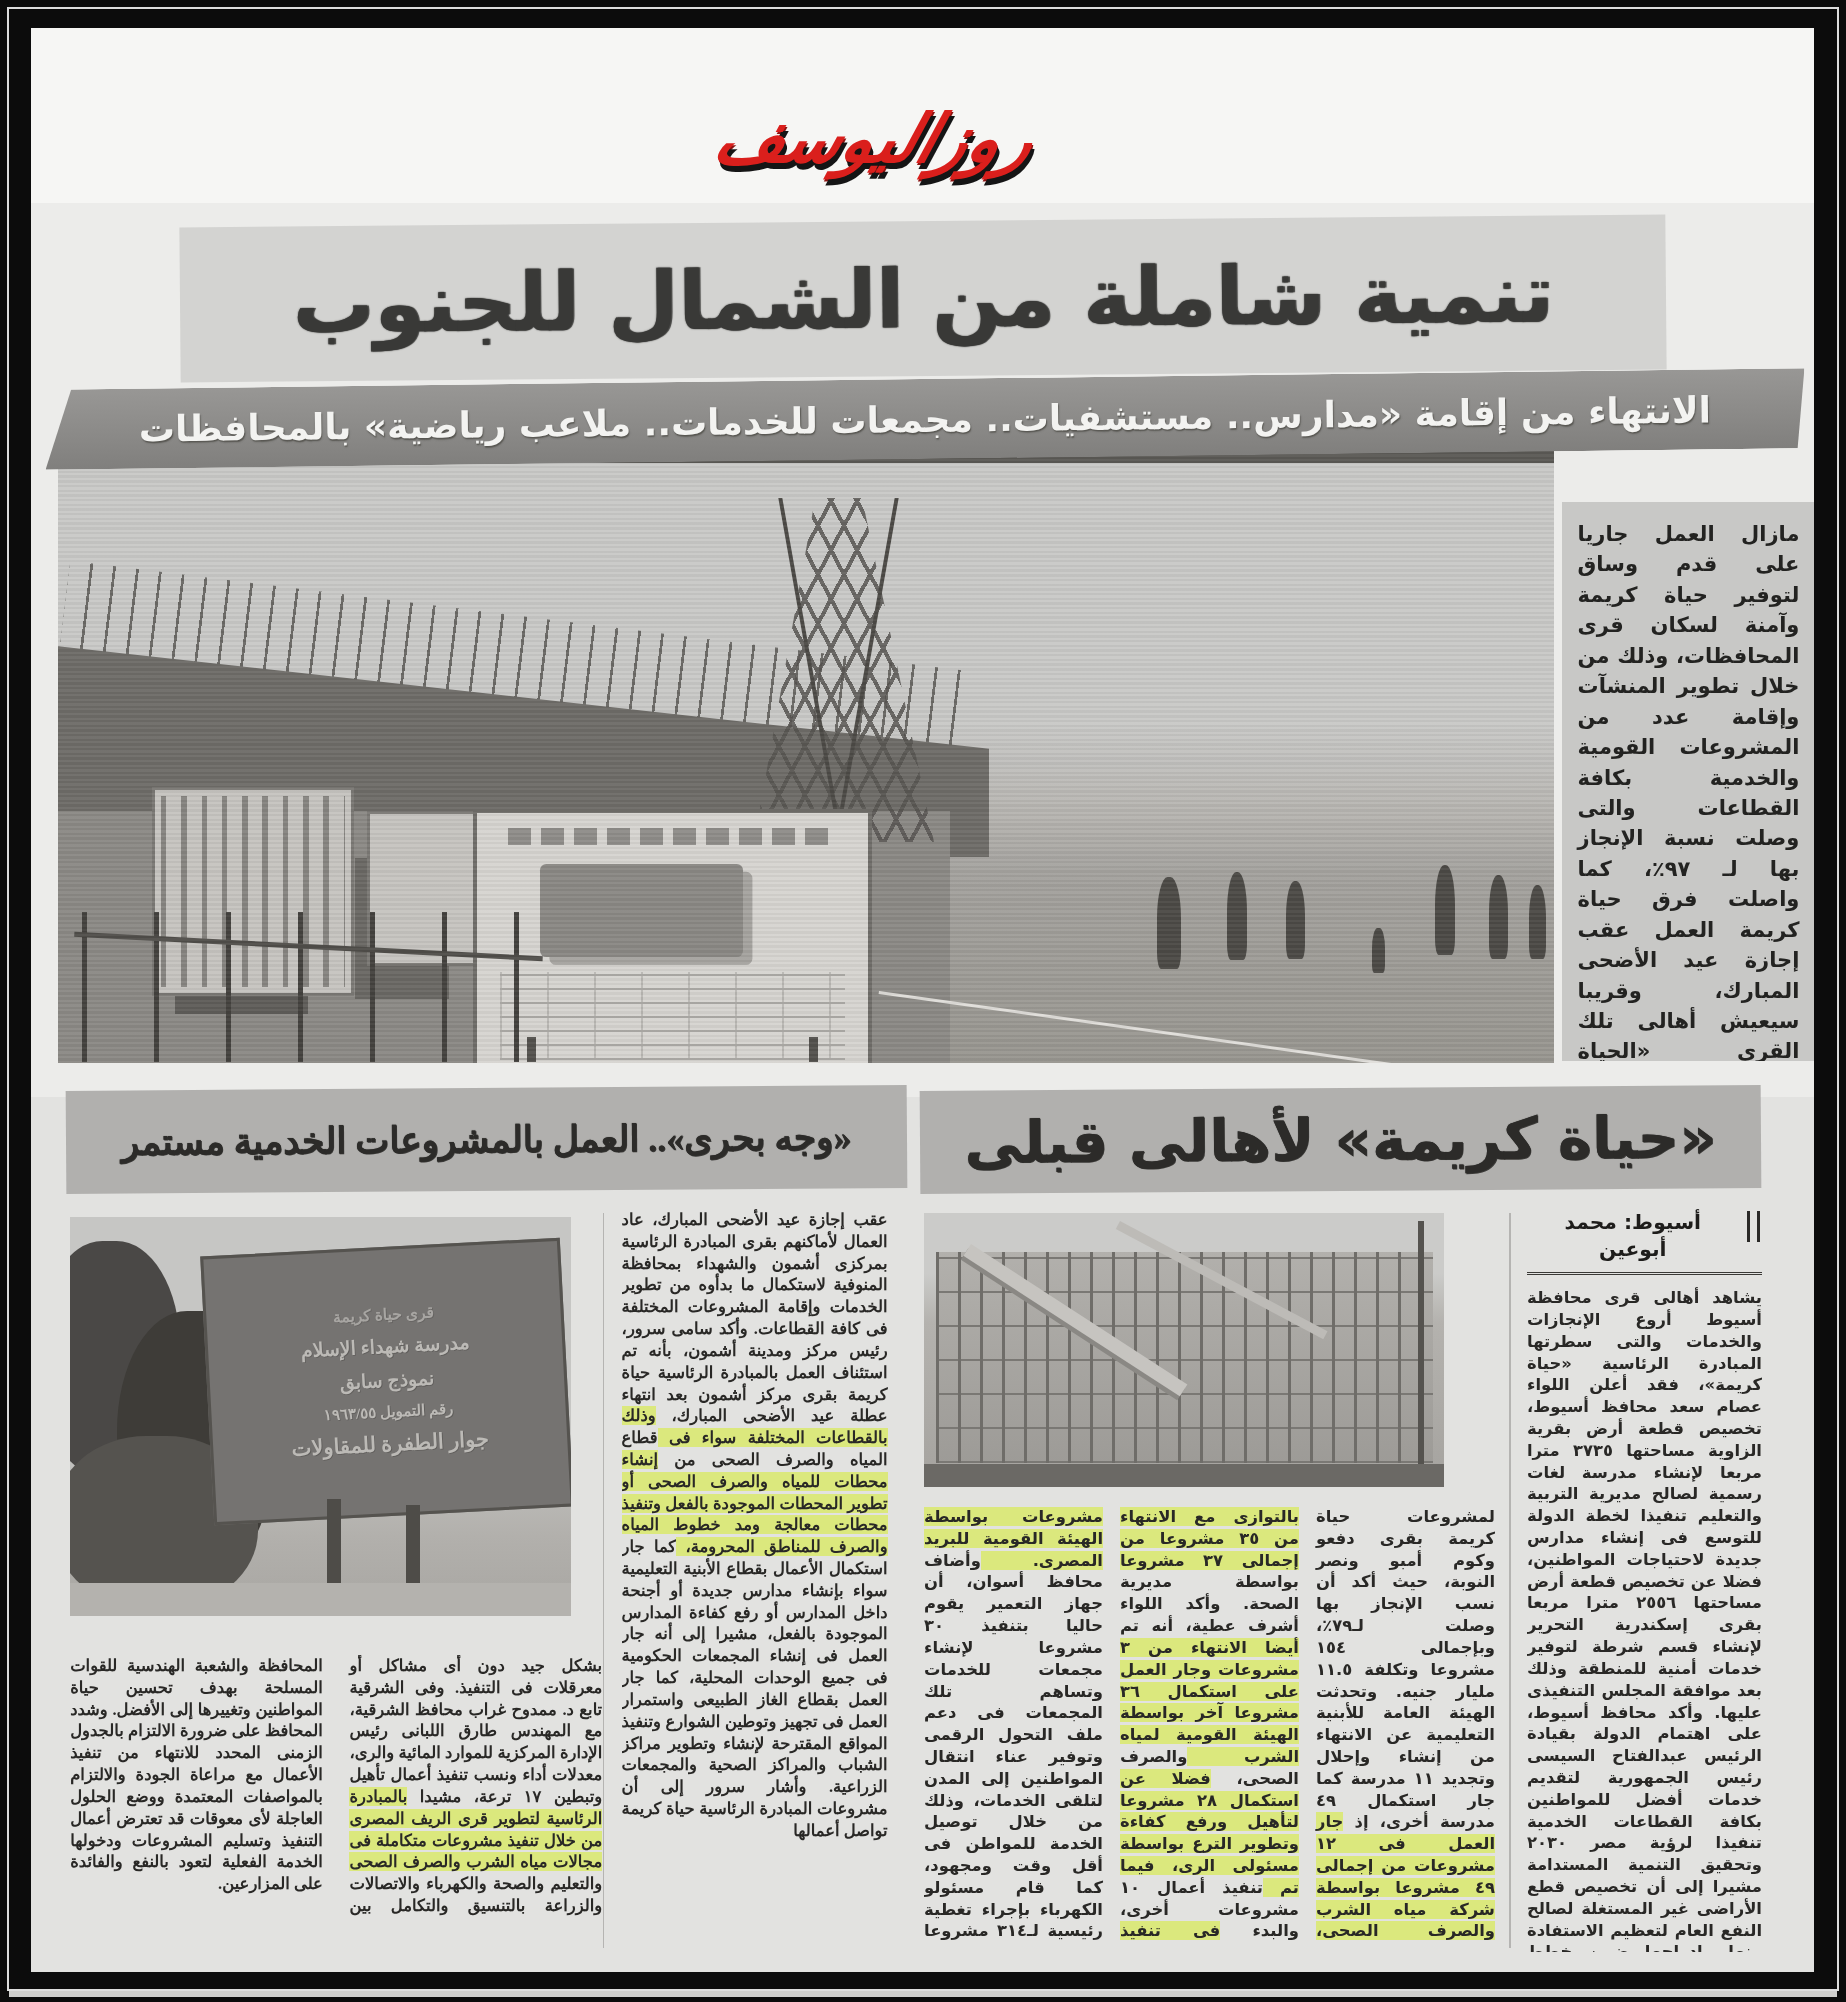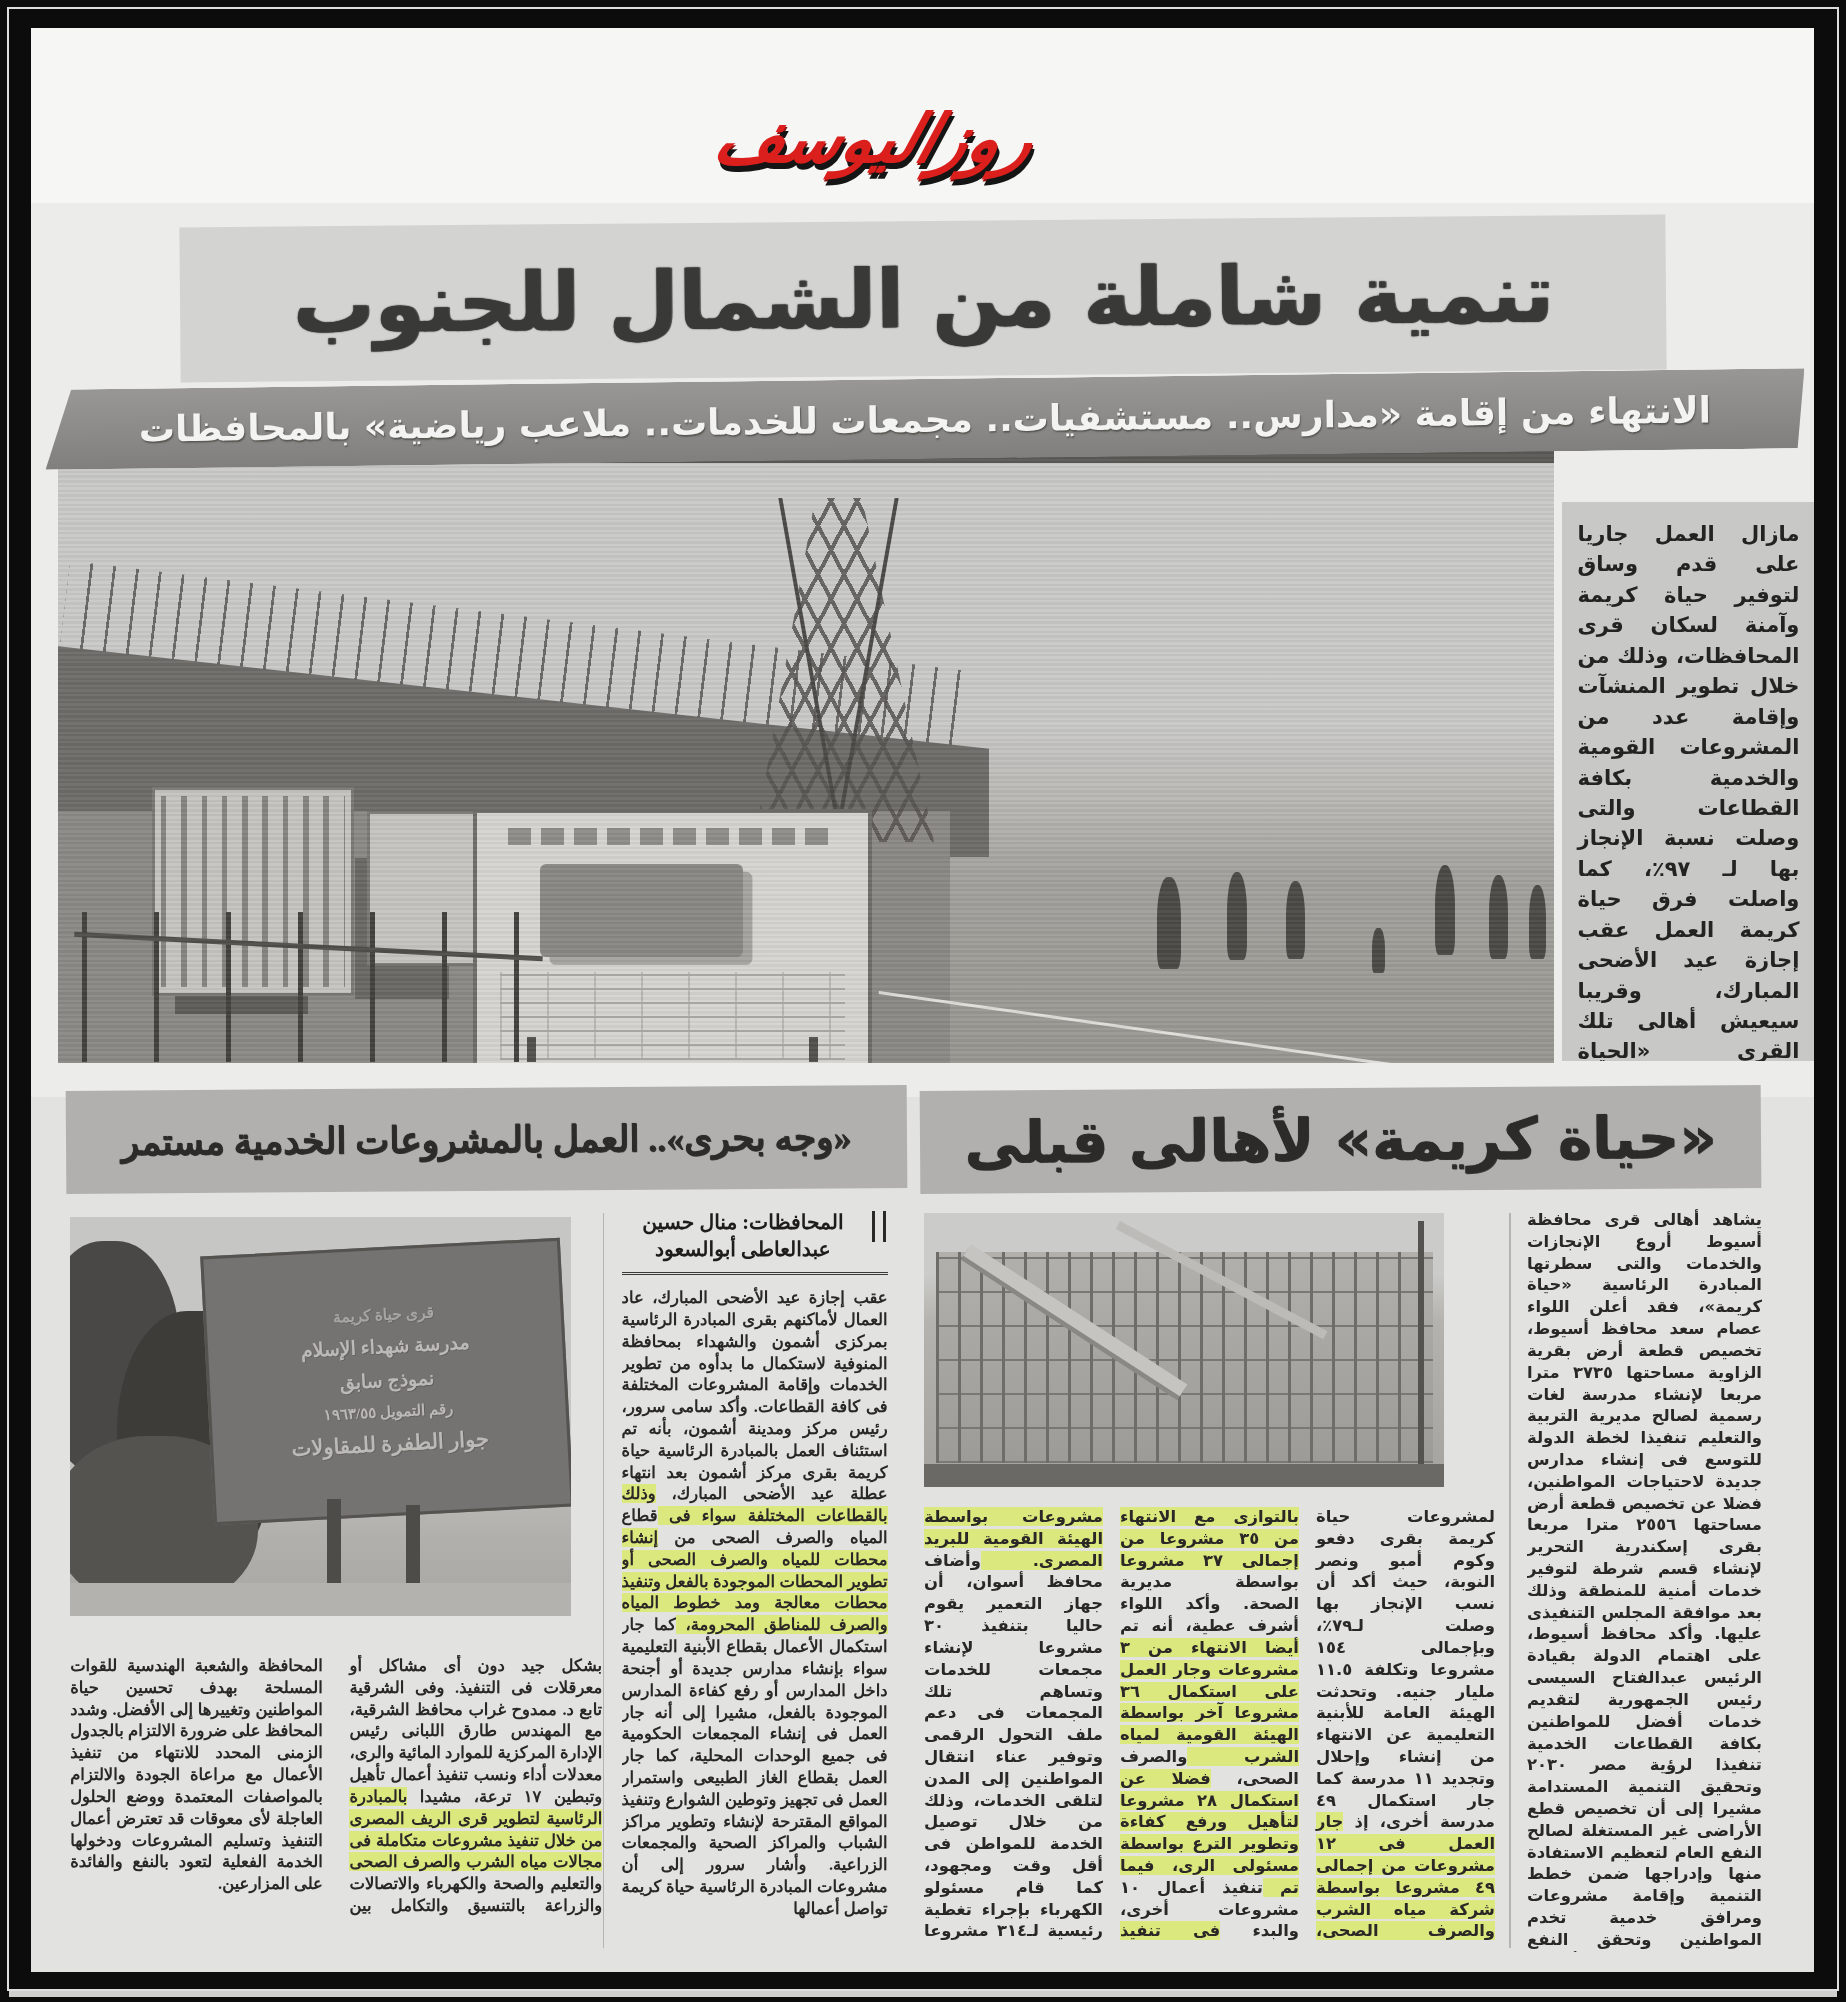--- a/index.html
+++ b/index.html
@@ -201,20 +201,24 @@
     <p>مازال العمل جاريا على قدم وساق لتوفير حياة كريمة وآمنة لسكان قرى المحافظات، وذلك من خلال تطوير المنشآت وإقامة عدد من المشروعات القومية والخدمية بكافة القطاعات والتى وصلت نسبة الإنجاز بها لـ ٩٧٪، كما واصلت فرق حياة كريمة العمل عقب إجازة عيد الأضحى المبارك، وقريبا سيعيش أهالى تلك القرى «الحياة الكريمة» التى وعدهم بها رئيس الجمهورية.</p>
   </aside>
 
   <section class="article south">
     <div class="art-band">
       <div class="art-headline">«حياة كريمة» لأهالى قبلى</div>
     </div>
     <div class="art-vrule"></div>
 
     <div class="art-col1">
+      <div class="byline">
+        <span class="byline-mark"></span>
+        <span>أسيوط: محمد أبوعين</span>
+      </div>
       <p class="bodytext">يشاهد أهالى قرى محافظة أسيوط أروع الإنجازات والخدمات والتى سطرتها المبادرة الرئاسية «حياة كريمة»، فقد أعلن اللواء عصام سعد محافظ أسيوط، تخصيص قطعة أرض بقرية الزاوية مساحتها ٣٧٣٥ مترا مربعا لإنشاء مدرسة لغات رسمية لصالح مديرية التربية والتعليم تنفيذا لخطة الدولة للتوسع فى إنشاء مدارس جديدة لاحتياجات المواطنين، فضلا عن تخصيص قطعة أرض مساحتها ٢٥٥٦ مترا مربعا بقرى إسكندرية التحرير لإنشاء قسم شرطة لتوفير خدمات أمنية للمنطقة وذلك بعد موافقة المجلس التنفيذى عليها. وأكد محافظ أسيوط، على اهتمام الدولة بقيادة الرئيس عبدالفتاح السيسى رئيس الجمهورية لتقديم خدمات أفضل للمواطنين بكافة القطاعات الخدمية تنفيذا لرؤية مصر ٢٠٣٠ وتحقيق التنمية المستدامة مشيرا إلى أن تخصيص قطع الأراضى غير المستغلة لصالح النفع العام لتعظيم الاستفادة منها وإدراجها ضمن خطط التنمية وإقامة مشروعات ومرافق خدمية تخدم المواطنين وتحقق النفع المجتمعى. وكان اللواء أشرف عطية محافظ أسوان قد تفقد الموقف التنفيذى</p>
     </div>
 
     <div class="cons-photo">
       <div class="cp-frame"></div>
       <div class="cp-ramp"></div>
       <div class="cp-ramp2"></div>
       <div class="cp-pole"></div>
       <div class="cp-base"></div>
     </div>
@@ -222,25 +226,20 @@
     <div class="art-lower bodytext"><span>لمشروعات حياة كريمة بقرى دفعو وكوم أمبو ونصر النوبة، حيث أكد أن نسب الإنجاز بها وصلت لـ٧٩٪، وبإجمالى ١٥٤ مشروعا وتكلفة ١١.٥ مليار جنيه. </span><span>وتحدثت الهيئة العامة للأبنية التعليمية عن الانتهاء من إنشاء وإحلال وتجديد ١١ مدرسة كما جار استكمال ٤٩ مدرسة أخرى، إذ </span><span class="hl">جار العمل فى ١٢ مشروعات من إجمالى ٤٩ مشروعا بواسطة شركة مياه الشرب والصرف الصحى، بالتوازى مع الانتهاء من ٣٥ مشروعا من إجمالى ٣٧ مشروعا </span><span>بواسطة مديرية الصحة. وأكد اللواء أشرف عطية، أنه تم </span><span class="hl">أيضا الانتهاء من ٣ مشروعات وجار العمل على استكمال ٣٦ مشروعا آخر بواسطة الهيئة القومية لمياه الشرب </span><span>والصرف الصحى، </span><span class="hl">فضلا عن استكمال ٢٨ مشروعا لتأهيل ورفع كفاءة وتطوير الترع بواسطة مسئولى الرى، فيما تم </span><span>تنفيذ أعمال ١٠ مشروعات أخرى، والبدء </span><span class="hl">فى تنفيذ مشروعات بواسطة الهيئة القومية للبريد المصرى. </span><span>وأضاف محافظ أسوان، أن جهاز التعمير يقوم حاليا بتنفيذ ٣٠ مشروعا لإنشاء مجمعات للخدمات وتساهم تلك المجمعات فى دعم ملف التحول الرقمى وتوفير عناء انتقال المواطنين إلى المدن لتلقى الخدمات، وذلك من خلال توصيل الخدمة للمواطن فى أقل وقت ومجهود، كما قام مسئولو الكهرباء بإجراء تغطية رئيسية لـ٣١٤ مشروعا لرفع كفاءة الشبكات والمحولات الكهربائية، ناهيك عن البدء فى تنفيذ ٢٢ مشروعا تابعة للشباب والرياضة.</span></div>
   </section>
 
   <section class="article north">
     <div class="art-band">
       <div class="art-headline">«وجه بحرى».. العمل بالمشروعات الخدمية مستمر</div>
     </div>
     <div class="art-vrule"></div>
 
     <div class="art-col1">
-      <div class="byline">
-        <span class="byline-mark"></span>
-        <span>المحافظات: منال حسين</span><br>
-        <span>عبدالعاطى أبوالسعود</span>
-      </div>
       <p class="bodytext"><span>عقب إجازة عيد الأضحى المبارك، عاد العمال لأماكنهم بقرى المبادرة الرئاسية بمركزى أشمون والشهداء بمحافظة المنوفية لاستكمال ما بدأوه من تطوير الخدمات وإقامة المشروعات المختلفة فى كافة القطاعات. وأكد سامى سرور، رئيس مركز ومدينة أشمون، بأنه تم استئناف العمل بالمبادرة الرئاسية حياة كريمة بقرى مركز أشمون بعد انتهاء عطلة عيد الأضحى المبارك، </span><span class="hl">وذلك بالقطاعات المختلفة سواء فى </span><span>قطاع المياه والصرف الصحى من </span><span class="hl">إنشاء محطات للمياه والصرف الصحى أو تطوير المحطات الموجودة بالفعل وتنفيذ محطات معالجة ومد خطوط المياه والصرف للمناطق المحرومة، </span><span>كما جار استكمال الأعمال بقطاع الأبنية التعليمية سواء بإنشاء مدارس جديدة أو أجنحة داخل المدارس أو رفع كفاءة المدارس الموجودة بالفعل، مشيرا إلى أنه جار العمل فى إنشاء المجمعات الحكومية فى جميع الوحدات المحلية، كما جار العمل بقطاع الغاز الطبيعى واستمرار العمل فى تجهيز وتوطين الشوارع وتنفيذ المواقع المقترحة لإنشاء وتطوير مراكز الشباب والمراكز الصحية والمجمعات الزراعية. وأشار سرور إلى أن مشروعات المبادرة الرئاسية حياة كريمة تواصل أعمالها</span></p>
     </div>
 
     <div class="bb-photo">
       <div class="bb-tree" style="left:-31px;top:23.5px;width:141px;height:235px;"></div>
       <div class="bb-tree" style="left:47px;top:94px;width:156px;height:266px;background:#3e3c38;"></div>
       <div class="bb-tree" style="left:-15.6px;top:219px;width:203px;height:172px;background:#55534f;"></div>
       <div class="bb-board">
         <div class="bb-line">قرى حياة كريمة</div>
         <div class="bb-line">مدرسة شهداء الإسلام</div>

